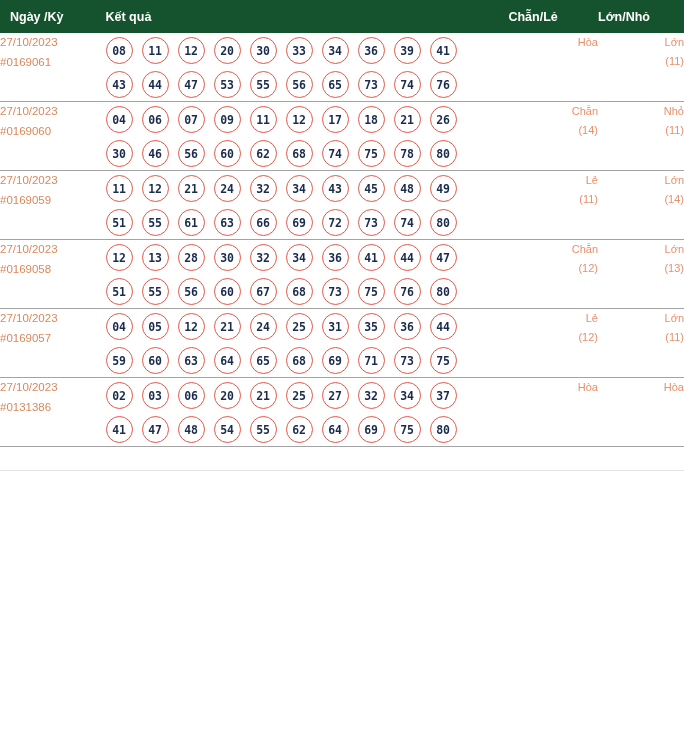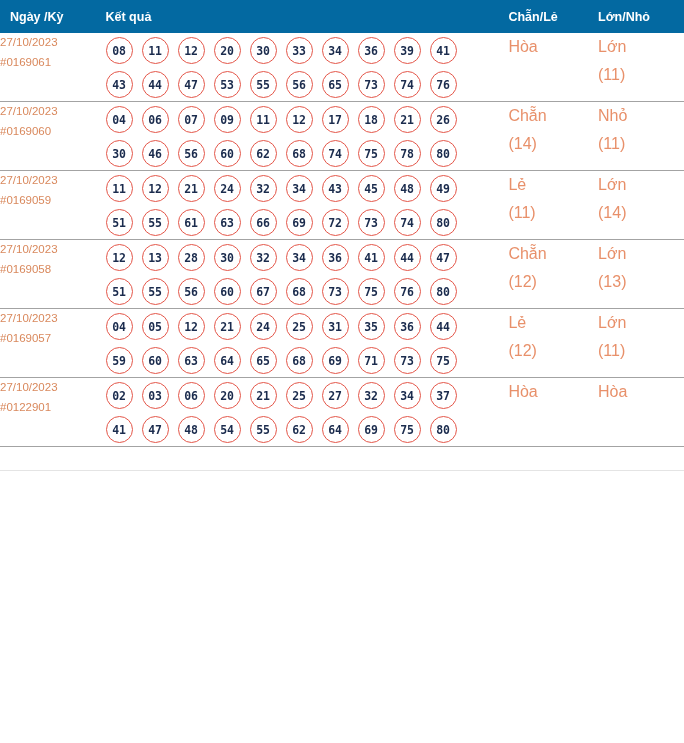--- a/index.html
+++ b/index.html
@@ -13,21 +13,21 @@
     font-family: "Liberation Sans", sans-serif;
     color: #333;
     overflow: hidden;
   }
   .results-table {
     width: 684px;
     border-collapse: collapse;
   }
   
   .table-head {
-    background: #0369a1;
+    background: #14532d;
   }
   .table-head th {
     color: #ffffff;
     font-size: 12.5px;
     font-weight: bold;
     text-align: left;
     padding: 10px 0 9px 0;
     white-space: nowrap;
   }
   .col-date   { width: 98px;  padding-left: 10px !important; }
@@ -73,23 +73,23 @@
     align-items: center;
     justify-content: center;
     font-family: "DejaVu Sans Mono", monospace;
     font-size: 11.5px;
     font-weight: bold;
     color: #1a2b4d;
     background: #ffffff;
     letter-spacing: -0.2px;
   }
   .cell-parity, .cell-size {
-    text-align: left;
+    text-align: right;
     padding-top: 12px;
-    font-size: 16px;
+    font-size: 11px;
     line-height: 1.72;
     color: #e8906a;
     white-space: nowrap;
   }
   .verdict-label { display: block; }
   .verdict-count { display: block; }
   .verdict-count:empty { display: none; }
   .table-foot-rule {
     width: 684px;
     height: 1px;
@@ -305,21 +305,21 @@
           <span class="verdict-count">(12)</span>
         </td>
         <td class="cell-size">
           <span class="verdict-label">Lớn</span>
           <span class="verdict-count">(11)</span>
         </td>
       </tr>
       <tr>
         <td class="cell-date">
           <span class="date-line">27/10/2023</span>
-          <span class="draw-line">#0122901</span>
+          <span class="draw-line">#0131386</span>
         </td>
         <td class="cell-result">
           <div class="ball-row">
             <div class="ball">02</div>
             <div class="ball">03</div>
             <div class="ball">06</div>
             <div class="ball">20</div>
             <div class="ball">21</div>
             <div class="ball">25</div>
             <div class="ball">27</div>

